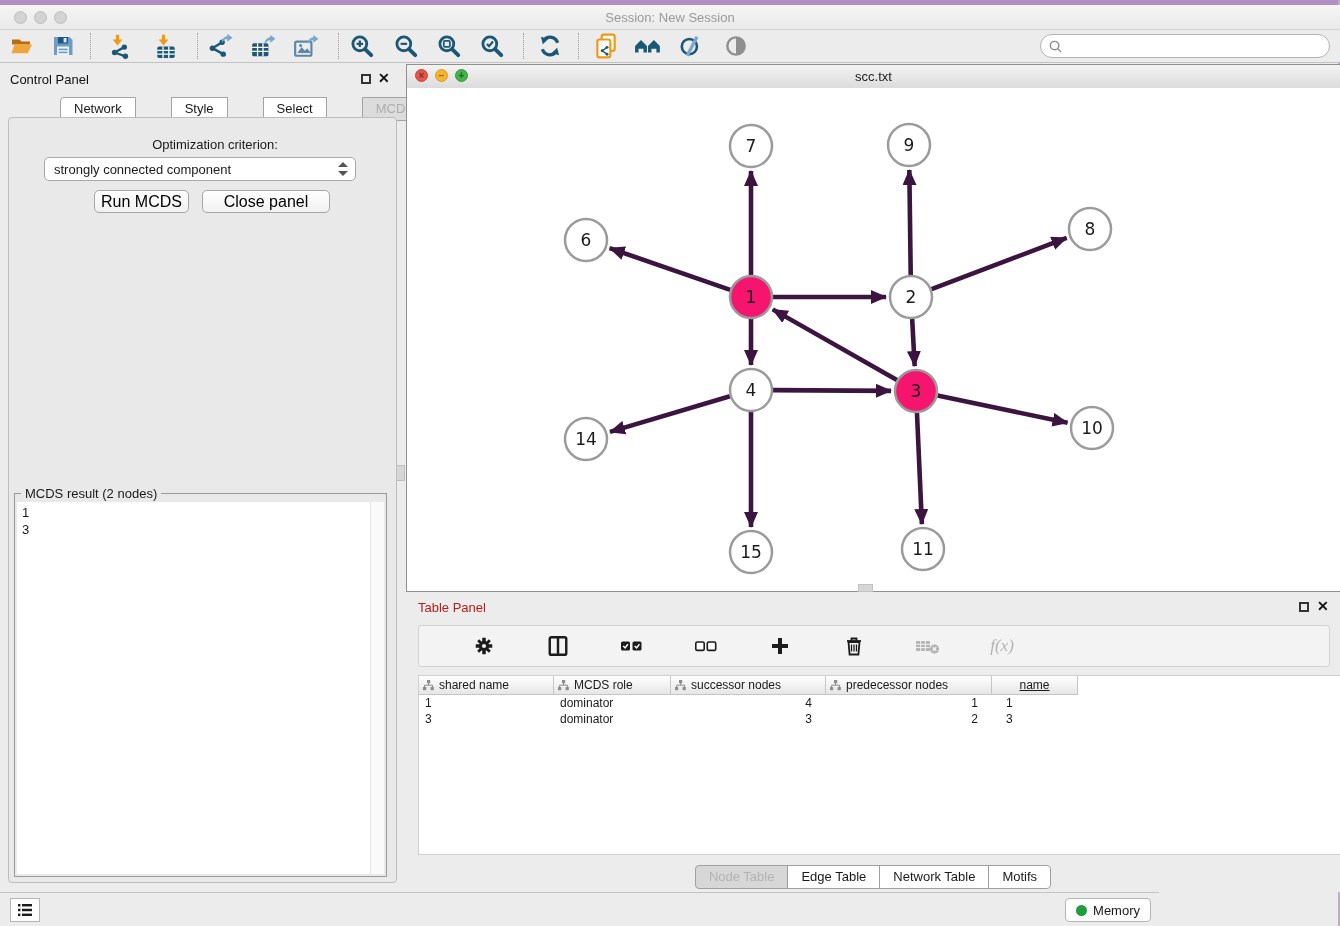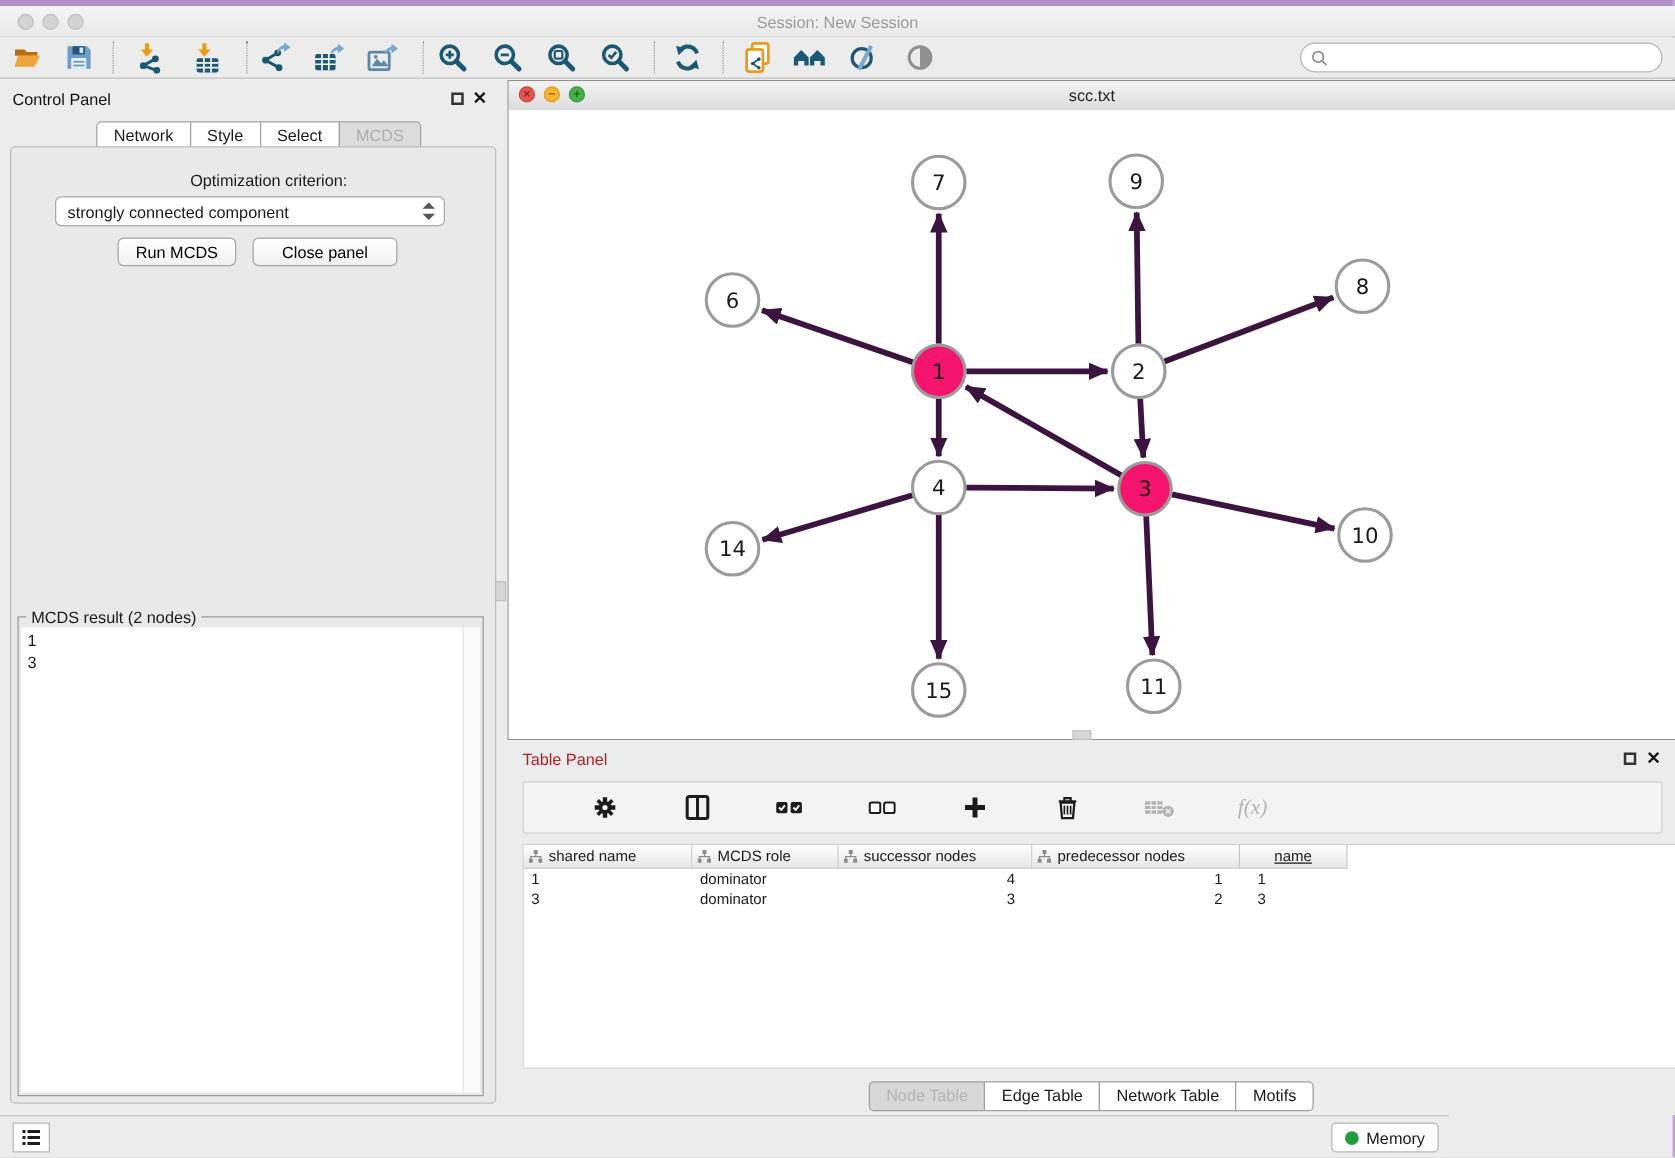--- a/index.html
+++ b/index.html
@@ -24,39 +24,39 @@
   .searchbox{position:absolute;left:1040px;top:4px;width:290px;height:24px;
     background:#fff;border:1px solid #b3b3b3;border-radius:13px;box-sizing:border-box;
     display:flex;align-items:center;padding-left:7px;}
   .searchbox input{border:none;outline:none;background:transparent;flex:1;
     font-size:12px;font-family:"Liberation Sans",sans-serif;}
   
   .cpanel{position:absolute;left:0;top:62px;width:406px;height:830px;}
   .cp-title{position:absolute;left:10px;top:10px;font-size:13px;color:#111;}
   .panel-float{position:absolute;width:10px;height:10px;border:2px solid #333;box-sizing:border-box;}
   .panel-close{position:absolute;font-size:14px;font-weight:bold;color:#111;line-height:12px;}
-  .cp-tabs{position:absolute;left:77px;top:35px;display:flex;}
+  .cp-tabs{position:absolute;left:60px;top:35px;display:flex;gap:36px;}
   .cp-tab{border:1px solid #a3a3a3;margin-left:-1px;background:#fff;font-size:13px;
     padding:3px 13px 4px;position:relative;}
   .cp-tab:first-child{border-radius:4px 0 0 4px;margin-left:0;}
   .cp-tab:last-child{border-radius:0 4px 4px 0;}
   .cp-tab.active{background:#dcdcdc;color:#adadad;}
   .cp-content{position:absolute;left:8px;top:55px;width:389px;height:766px;
     border:1px solid #bdbdbd;border-radius:4px;background:#e9e9e9;box-sizing:border-box;}
   .opt-label{position:absolute;left:12px;width:100%;top:75px;text-align:center;font-size:13px;}
   .dropdown{position:absolute;left:44px;top:95px;width:312px;height:24px;background:#fff;
     border:1px solid #a8a8a8;border-radius:5px;box-sizing:border-box;font-size:13px;
     display:flex;align-items:center;padding-left:9px;}
   .dd-stepper{position:absolute;right:7px;top:3px;width:10px;height:16px;}
   .dd-up{position:absolute;top:1px;left:0;width:0;height:0;border-left:5px solid transparent;
     border-right:5px solid transparent;border-bottom:5px solid #555;}
   .dd-down{position:absolute;bottom:1px;left:0;width:0;height:0;border-left:5px solid transparent;
     border-right:5px solid transparent;border-top:5px solid #555;}
   .cp-btn{position:absolute;top:128px;height:23px;background:linear-gradient(#ffffff,#f1f1f1);
-    border:1px solid #a6a6a6;border-radius:5px;font-size:13px;font-family:"Liberation Sans",sans-serif;
+    border:1px solid #a6a6a6;border-radius:5px;font-size:16px;font-family:"Liberation Sans",sans-serif;
     box-sizing:border-box;}
   .result-group{position:absolute;left:14px;top:431px;width:373px;height:384px;
     border:1px solid #9a9a9a;box-sizing:border-box;}
   .result-label{position:absolute;left:6px;top:-8px;background:#e9e9e9;padding:0 4px;
     font-size:13px;}
   .result-area{position:absolute;left:2px;top:8px;right:2px;bottom:2px;background:#fff;
     font-size:13px;line-height:17px;padding:2px 5px;white-space:pre;overflow:hidden;}
   .result-scroll{position:absolute;right:2px;top:8px;width:13px;bottom:2px;
     background:#fafafa;border-left:1px solid #e3e3e3;}
   .splitter-v{position:absolute;left:396px;top:465px;width:9px;height:16px;background:#d6d6d6;
@@ -277,21 +277,21 @@
     <div class="cp-content"></div>
     <div class="opt-label">Optimization criterion:</div>
     <div class="dropdown">
       <span>strongly connected component</span>
       <div class="dd-stepper">
           <div class="dd-up"></div>
           <div class="dd-down"></div>
         </div>
     </div>
     <button class="cp-btn" style="left:94px;width:95px">Run MCDS</button>
-    <button class="cp-btn" style="left:202px;width:116px">Close panel</button>
+    <button class="cp-btn" style="left:202px;width:128px">Close panel</button>
     <div class="result-group">
       <div class="result-label">MCDS result (2 nodes)</div>
       <div class="result-area" id="result-area">1
 3</div>
       <div class="result-scroll"></div>
     </div>
   </div>
   <div class="splitter-v"></div>
 
   <div class="netwin">

